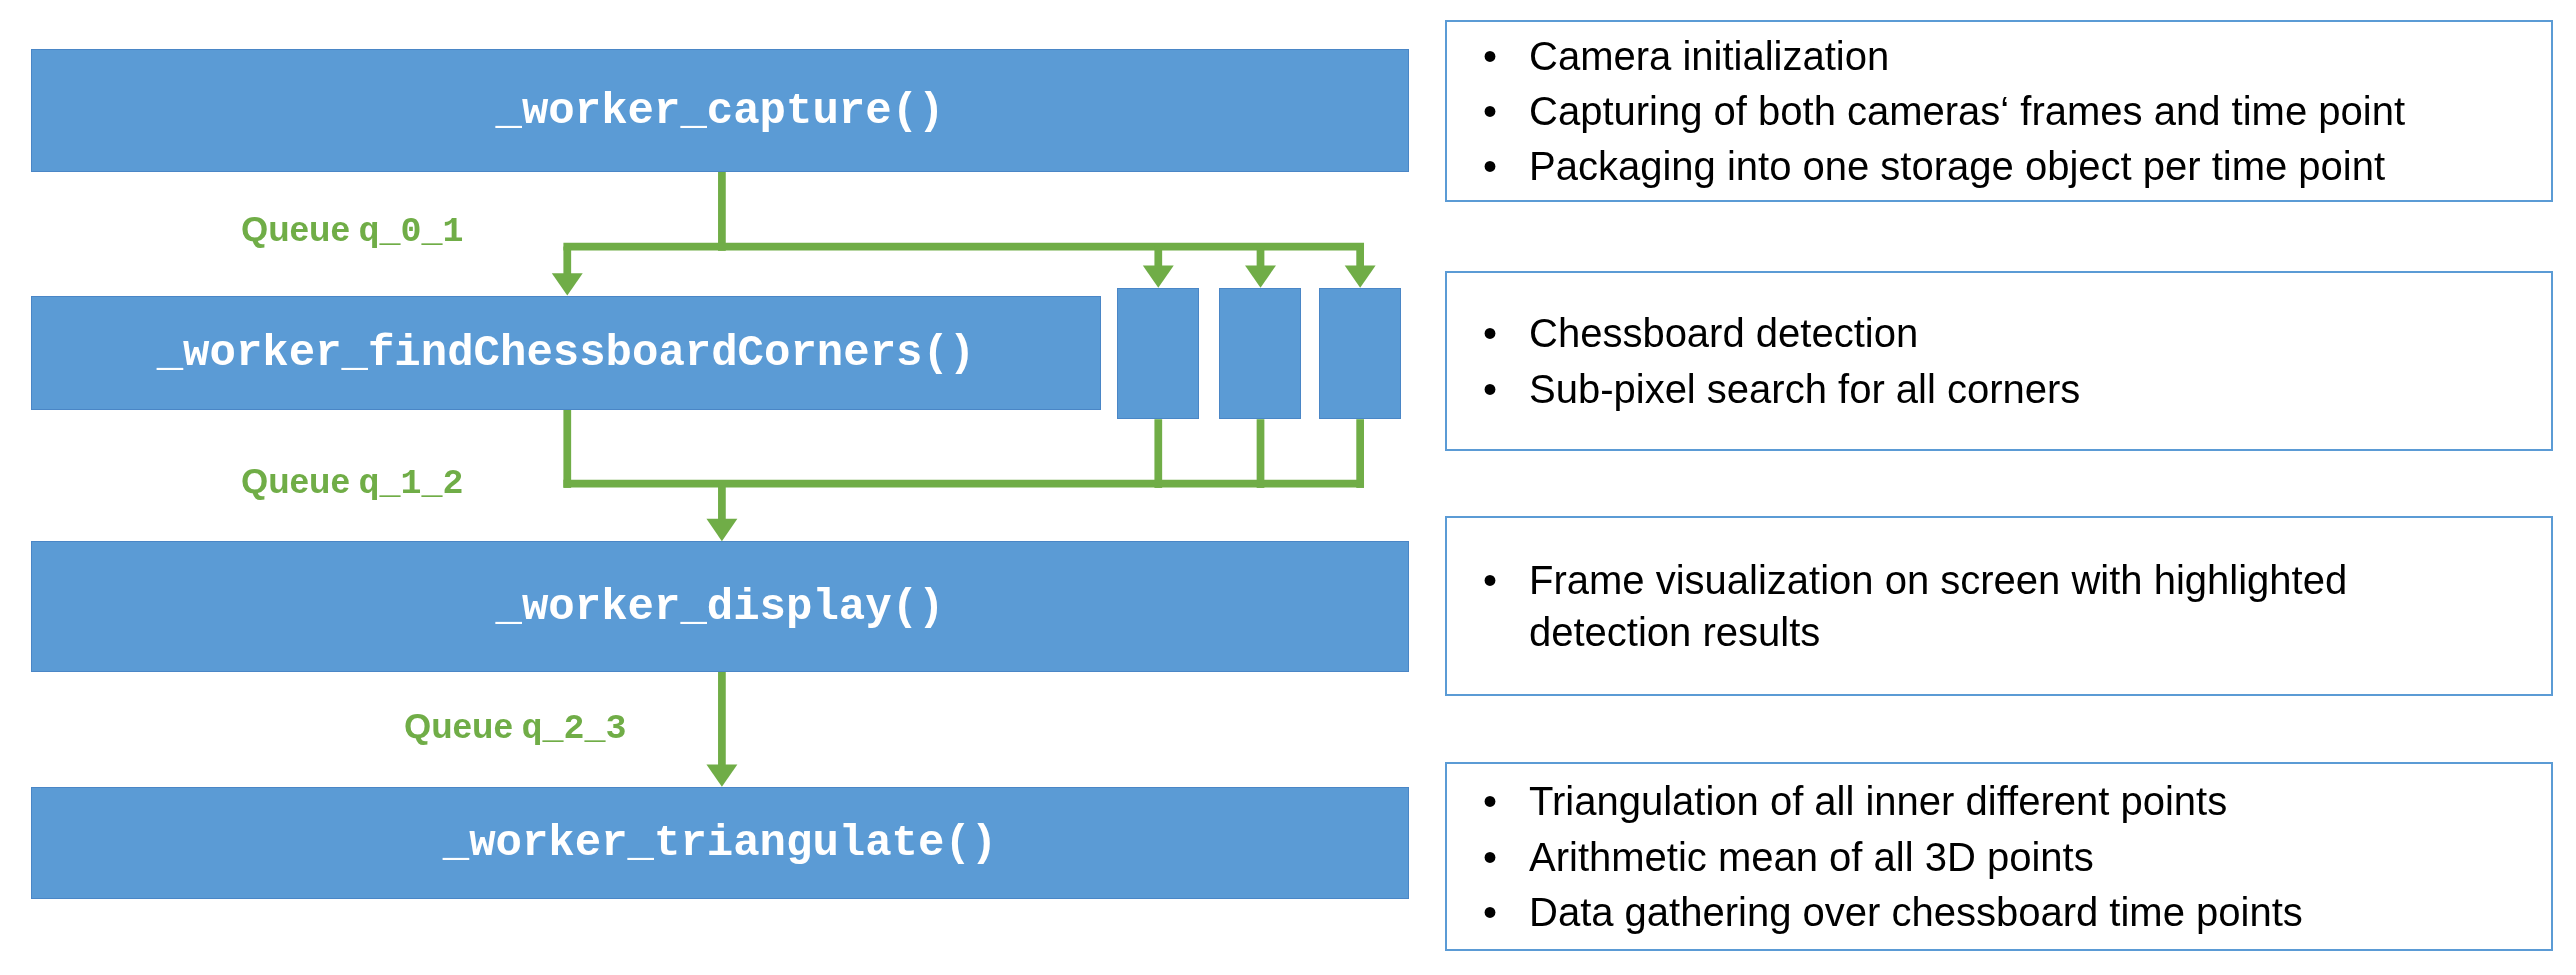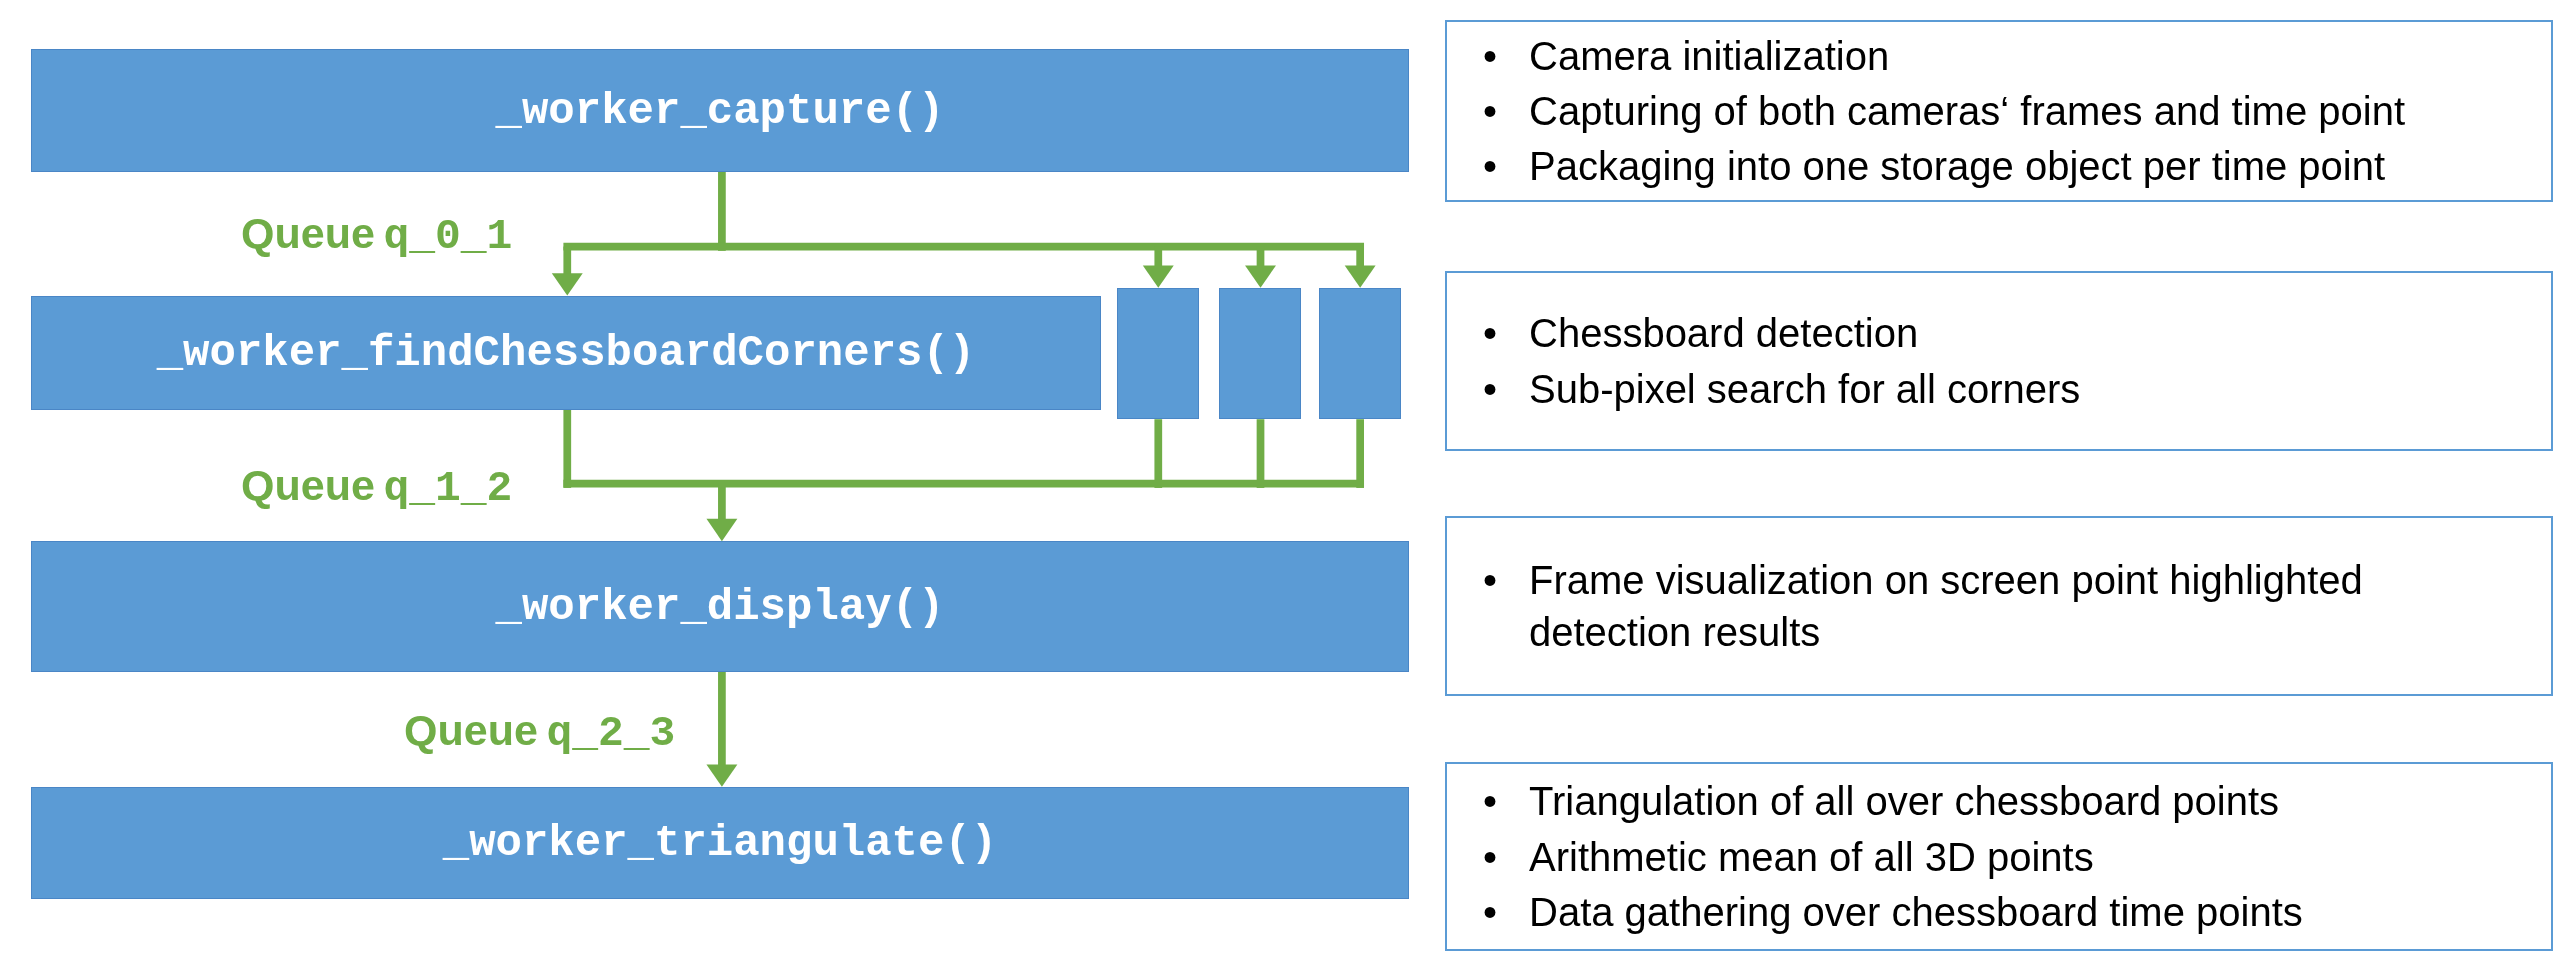--- a/index.html
+++ b/index.html
@@ -37,21 +37,21 @@
   }
   .parallel-box{
     position:absolute;
     background:var(--box_blue);
     border:1.7px solid var(--box_border);
   }
   .queue-label{
     position:absolute;
     color:var(--arrow_green);
     font-weight:bold;
-    font-size:43px;
+    font-size:35px;
     white-space:nowrap;
   }
   .queue-word{font-family:"Liberation Sans",sans-serif;}
   .queue-name{font-family:"Liberation Mono","DejaVu Sans Mono",monospace;margin-left:8.6px;}
 
   .annotation-box{
     position:absolute;
     left:1445px;
     width:1108px;
     background:#ffffff;
@@ -166,30 +166,30 @@
         <span class="bullet">•</span>
         <span class="annotation-text">Sub-pixel search for all corners</span>
       </li>
     </ul>
   </div>
 
   <div class="annotation-box" style="top:516px;height:180px;">
     <ul class="annotation-list">
       <li class="annotation-item">
         <span class="bullet">•</span>
-        <span class="annotation-text">Frame visualization on screen point highlighted detection results</span>
+        <span class="annotation-text">Frame visualization on screen with highlighted detection results</span>
       </li>
     </ul>
   </div>
 
   <div class="annotation-box" style="top:762px;height:189px;">
     <ul class="annotation-list">
       <li class="annotation-item">
         <span class="bullet">•</span>
-        <span class="annotation-text">Triangulation of all over chessboard points</span>
+        <span class="annotation-text">Triangulation of all inner different points</span>
       </li>
       <li class="annotation-item">
         <span class="bullet">•</span>
         <span class="annotation-text">Arithmetic mean of all 3D points</span>
       </li>
       <li class="annotation-item">
         <span class="bullet">•</span>
         <span class="annotation-text">Data gathering over chessboard time points</span>
       </li>
     </ul>

